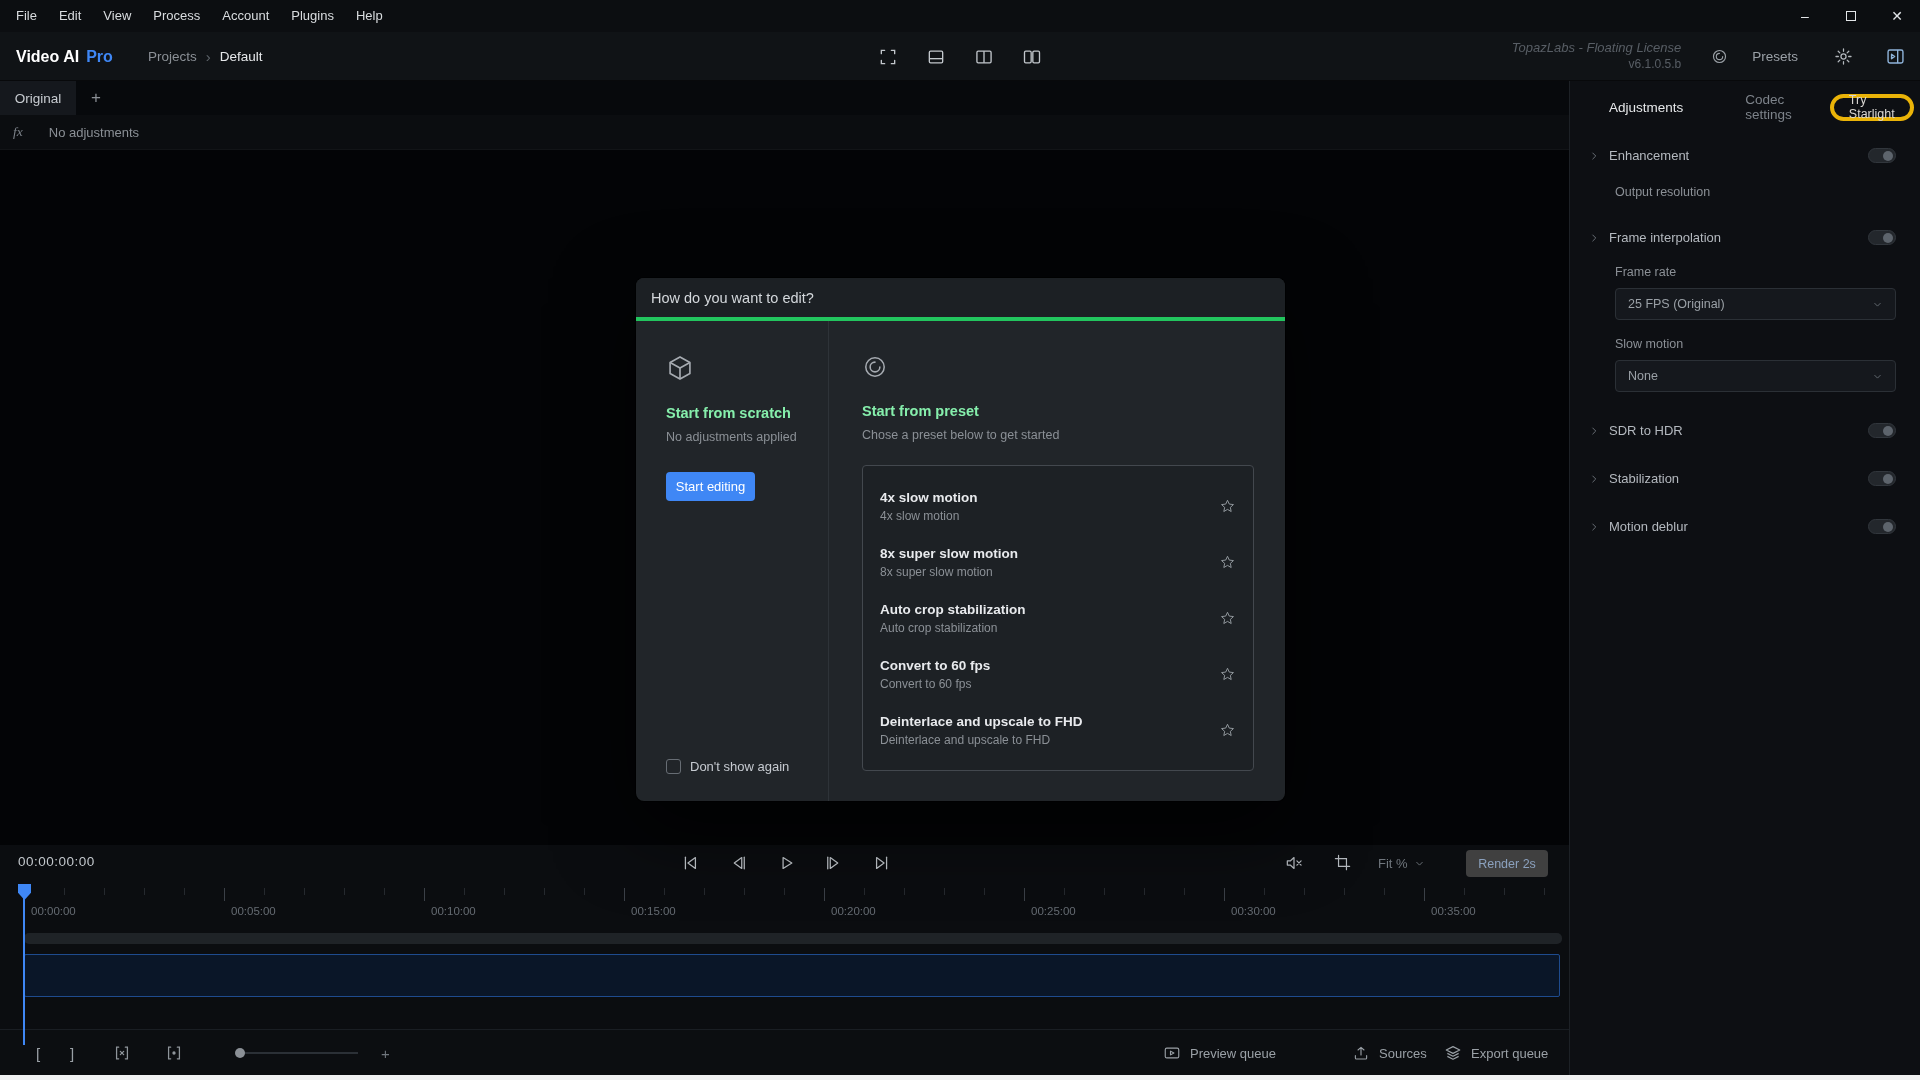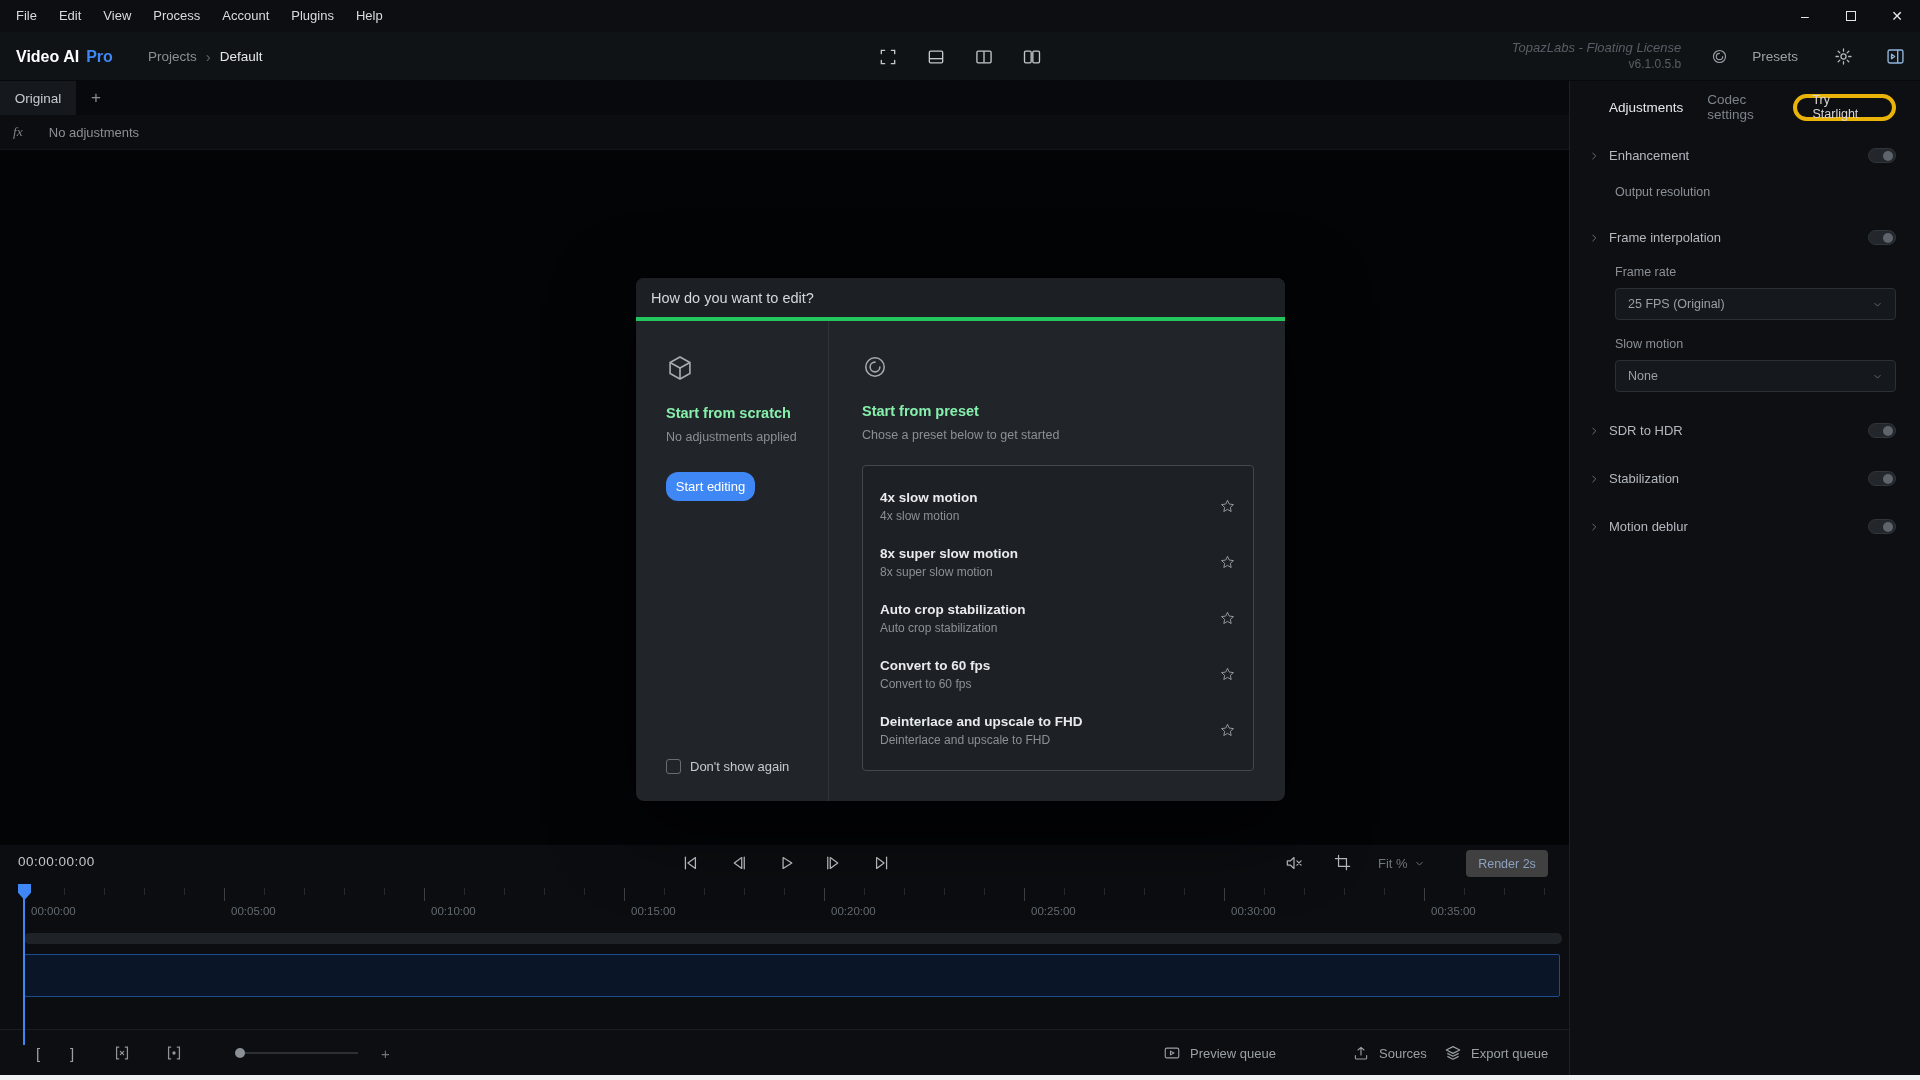--- a/index.html
+++ b/index.html
@@ -83,21 +83,21 @@
   .zoomknob { position:absolute; left:-1px; top:-4px; width:10px; height:10px; border-radius:50%; background:#8b9096; }
   .zoomplus { font-size:15px; color:#70767d; }
   .tq { position:absolute; top:0; height:46px; display:flex; align-items:center; gap:9px; font-size:13px; color:#9aa0a6; }
   .rbottom { position:absolute; top:1029px; height:46px; display:flex; align-items:center; gap:9px; font-size:13px; }
   .dim { color:#4d5359; }
   .lit { color:#b9bec3; }
 
   
   .rpanel { position:absolute; left:1569px; top:81px; width:351px; height:994px; background:#0d0f13;
             border-left:1px solid #1d2126; padding:12px 24px 0 18px; }
-  .ptabs { display:flex; align-items:center; padding-left:21px; height:28px; }
+  .ptabs { display:flex; align-items:center; padding-left:21px; height:28px;gap:38px; }
   .ptab-active { font-size:13.5px; color:#e6e8ea; }
   .ptab { font-size:13.5px; color:#7d838a; margin-left:24px; }
   .starpill { margin-left:auto; height:27px; padding:0 15px; border:4px solid #eab308; border-radius:14px;
               display:flex; align-items:center; font-size:12.5px; color:#d9d6d2; }
   .prow { display:flex; align-items:center; color:#b4b9bf; font-size:13px; }
   .prow .chev { color:#676d74; }
   .prow .plabel { margin-left:9px; }
   .toggle { margin-left:auto; width:28px; height:15px; border-radius:8px; background:#23272c; border:1px solid #31363c; position:relative; }
   .toggle .knob { position:absolute; right:2px; top:1.5px; width:10px; height:10px; border-radius:50%; background:#5d646c; }
   .flabel { margin-left:27px; font-size:12.5px; color:#8b9096; }
@@ -109,21 +109,21 @@
   .modal { position:absolute; left:636px; top:278px; width:649px; height:523px; background:#212529; border-radius:8px;
            box-shadow:0 0 0 1px rgba(0,0,0,.55), 0 25px 80px rgba(0,0,0,.65); z-index:40; display:flex; flex-direction:column; overflow:hidden; }
   .mtitle { flex:0 0 43px; background:#1c2024; border-bottom:4px solid #22c55e; display:flex; align-items:center;
             padding-left:15px; font-size:14.5px; color:#d4d8dc; }
   .mbody { flex:1; display:flex; }
   .mleft { flex:0 0 193px; border-right:1px solid #2e3338; padding:33px 0 27px 30px; display:flex; flex-direction:column; align-items:flex-start; }
   .mright { flex:1; padding:33px 0 0 33px; }
   .micon { color:#a6abb1; }
   .mh { margin-top:23px; font-size:14.5px; font-weight:bold; color:#86efac; }
   .msub { margin-top:9px; font-size:12.5px; color:#8b9096; }
-  .startbtn { margin-top:28px; width:89px; height:29px; background:#3f87f5; border-radius:12px; color:#fff; font-size:13px;
+  .startbtn { margin-top:28px; width:89px; height:29px; background:#3f87f5; border-radius:4px; color:#fff; font-size:13px;
               display:flex; align-items:center; justify-content:center; }
   .dontshow { margin-top:auto; display:flex; align-items:center; gap:9px; font-size:13px; color:#c6cad0; }
   .cbox { width:15px; height:15px; border:1.5px solid #676d74; border-radius:3px; }
   .plist { margin-top:23px; width:392px; background:#1d2125; border:1px solid #43484e; border-radius:4px; padding:12px 0; }
   .pitem { height:56px; display:flex; align-items:center; padding:0 17px; }
   .ptxt { display:flex; flex-direction:column; }
   .ptitle { font-size:13.5px; font-weight:bold; color:#e8eaed; }
   .psub { margin-top:4px; font-size:12px; color:#8b9096; }
   .staricon { margin-left:auto; color:#9aa0a6; }
 

